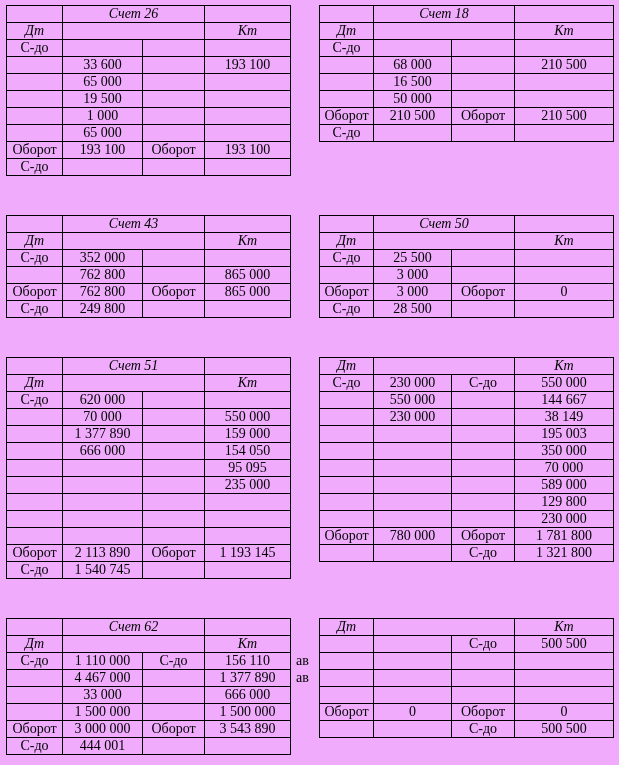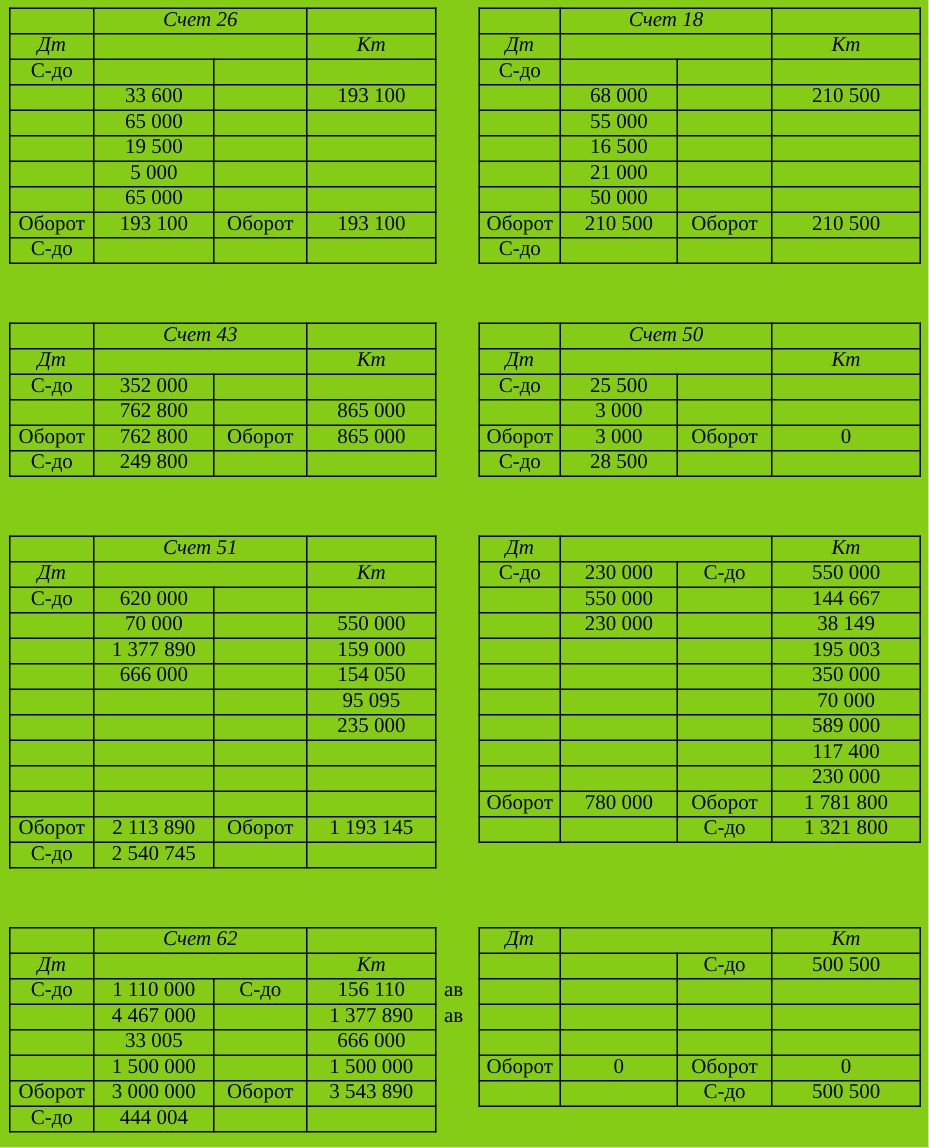--- a/index.html
+++ b/index.html
@@ -1,20 +1,20 @@
 <!DOCTYPE html>
 <html><head>
 <meta charset="utf-8">
 <style>
   * { margin: 0; padding: 0; box-sizing: border-box; }
   html, body { background: #ffffff; }
   .page {
     width: 619px;
     height: 765px;
-    background: #84cc16;
+    background: #f0abfc;
     color: #000000;
     font-family: "Liberation Serif", "DejaVu Serif", serif;
     font-size: 14px;
     padding: 5px 0 0 6px;
     position: relative;
     overflow: hidden;
   }
   .band {
     display: flex;
     align-items: flex-start;
@@ -91,21 +91,21 @@
                 <td></td>
               </tr>
               <tr>
                 <td></td>
                 <td>19 500</td>
                 <td></td>
                 <td></td>
               </tr>
               <tr>
                 <td></td>
-                <td>5 000</td>
+                <td>1 000</td>
                 <td></td>
                 <td></td>
               </tr>
               <tr>
                 <td></td>
                 <td>65 000</td>
                 <td></td>
                 <td></td>
               </tr>
               <tr>
@@ -149,33 +149,21 @@
                 <td></td>
               </tr>
               <tr>
                 <td></td>
                 <td>68 000</td>
                 <td></td>
                 <td>210 500</td>
               </tr>
               <tr>
                 <td></td>
-                <td>55 000</td>
-                <td></td>
-                <td></td>
-              </tr>
-              <tr>
-                <td></td>
                 <td>16 500</td>
-                <td></td>
-                <td></td>
-              </tr>
-              <tr>
-                <td></td>
-                <td>21 000</td>
                 <td></td>
                 <td></td>
               </tr>
               <tr>
                 <td></td>
                 <td>50 000</td>
                 <td></td>
                 <td></td>
               </tr>
               <tr>
@@ -363,21 +351,21 @@
                 <td></td>
               </tr>
               <tr>
                 <td>Оборот</td>
                 <td>2 113 890</td>
                 <td>Оборот</td>
                 <td>1 193 145</td>
               </tr>
               <tr>
                 <td>С-до</td>
-                <td>2 540 745</td>
+                <td>1 540 745</td>
                 <td></td>
                 <td></td>
               </tr>
             </tbody>
           </table>
         </div>
         <div class="wrap">
           <table class="tacc">
             <colgroup>
               <col style="width: 54px;">
@@ -430,21 +418,21 @@
               <tr>
                 <td></td>
                 <td></td>
                 <td></td>
                 <td>589 000</td>
               </tr>
               <tr>
                 <td></td>
                 <td></td>
                 <td></td>
-                <td>117 400</td>
+                <td>129 800</td>
               </tr>
               <tr>
                 <td></td>
                 <td></td>
                 <td></td>
                 <td>230 000</td>
               </tr>
               <tr>
                 <td>Оборот</td>
                 <td>780 000</td>
@@ -488,39 +476,39 @@
                 <td>156 110</td>
               </tr>
               <tr>
                 <td></td>
                 <td>4 467 000</td>
                 <td></td>
                 <td>1 377 890</td>
               </tr>
               <tr>
                 <td></td>
-                <td>33 005</td>
+                <td>33 000</td>
                 <td></td>
                 <td>666 000</td>
               </tr>
               <tr>
                 <td></td>
                 <td>1 500 000</td>
                 <td></td>
                 <td>1 500 000</td>
               </tr>
               <tr>
                 <td>Оборот</td>
                 <td>3 000 000</td>
                 <td>Оборот</td>
                 <td>3 543 890</td>
               </tr>
               <tr>
                 <td>С-до</td>
-                <td>444 004</td>
+                <td>444 001</td>
                 <td></td>
                 <td></td>
               </tr>
             </tbody>
           </table>
           <div class="annot" style="top: 34px;">ав</div>
           <div class="annot" style="top: 51px;">ав</div>
         </div>
         <div class="wrap">
           <table class="tacc">

